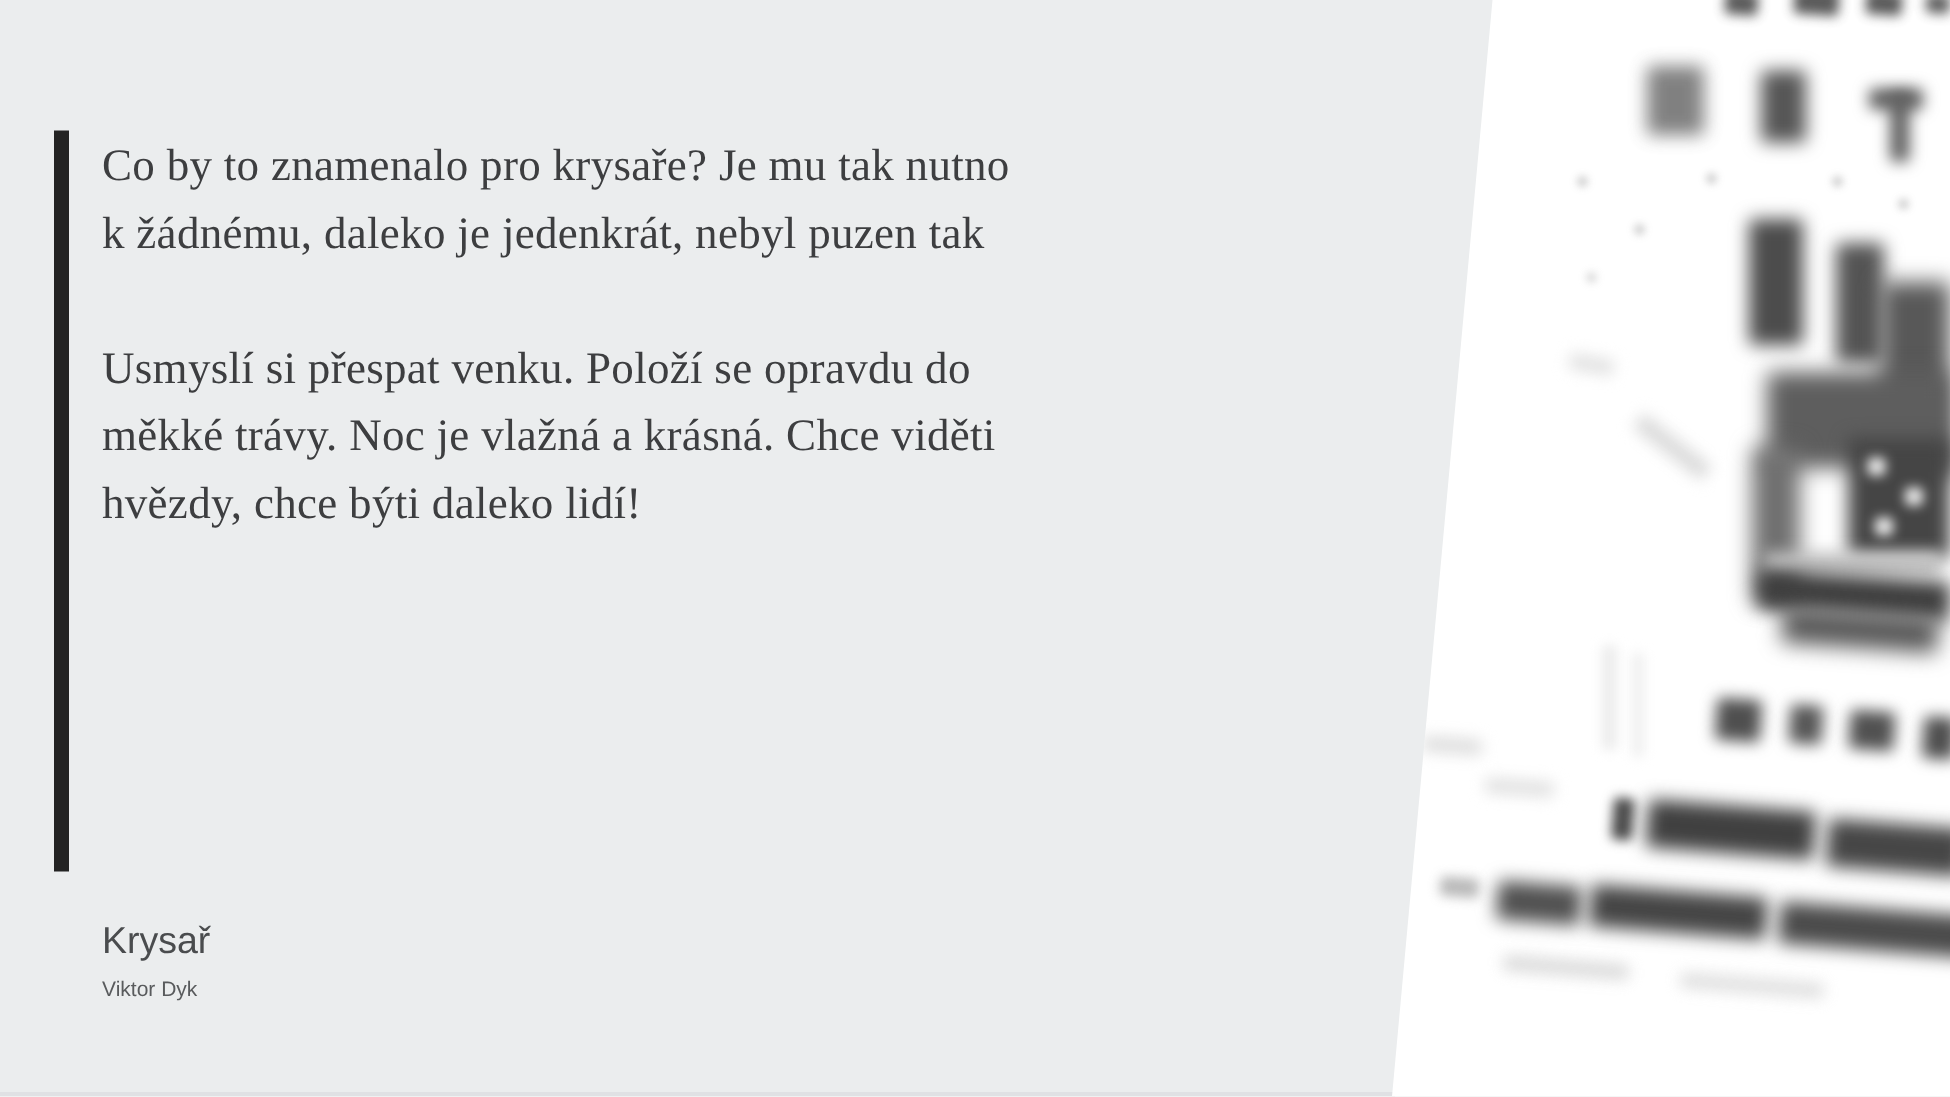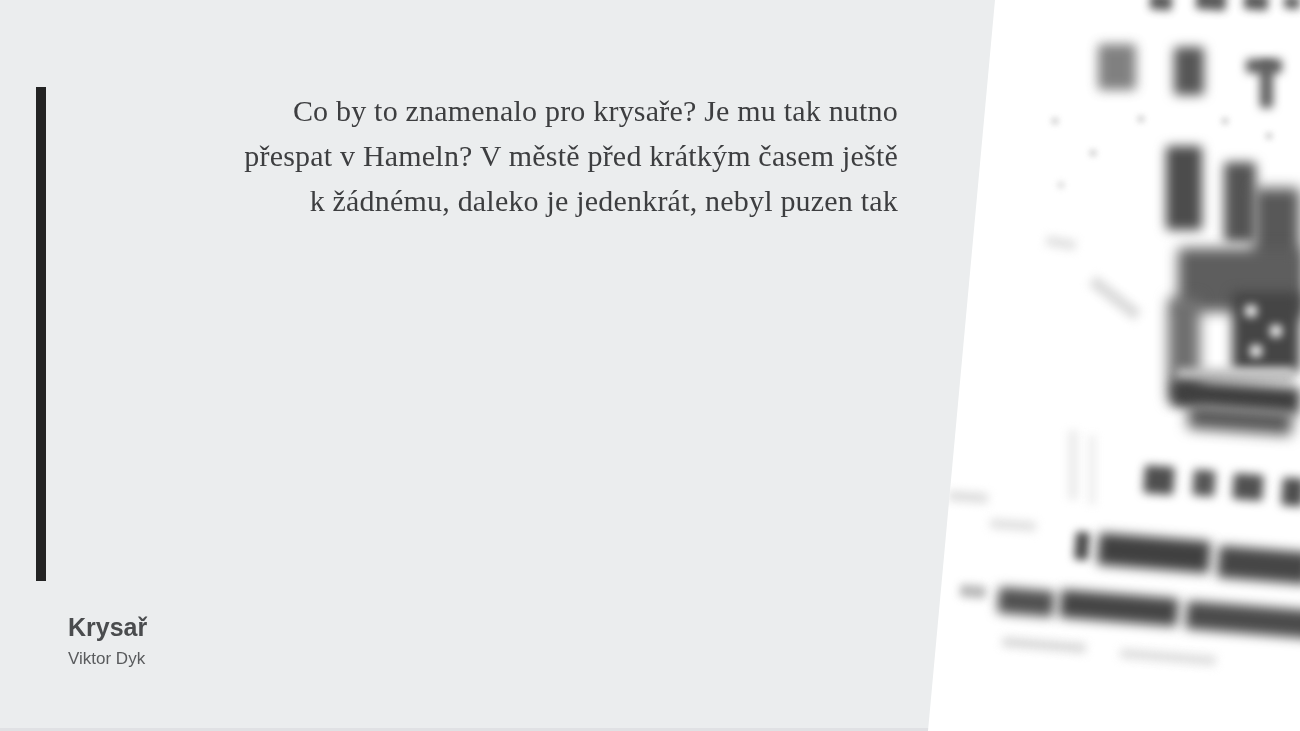--- a/index.html
+++ b/index.html
@@ -14,27 +14,27 @@
     position:absolute;left:36px;top:87px;width:10px;height:494px;
     background:#232323;
   }
   .quote-text{
     position:absolute;left:68px;top:88px;width:830px;
     font-family:"Liberation Serif","DejaVu Serif",serif;
     font-size:30px;line-height:45px;color:#3d3e40;
     letter-spacing:.2px;
   }
   .quote-text .para{margin:0 0 45px 0;}
-  .quote-text .line{white-space:nowrap;text-align:right;}
+  .quote-text .line{white-space:nowrap;}
   .attribution{position:absolute;left:68px;top:610px;}
   .attribution .title{
-    font-size:25px;line-height:34px;color:#4a4c4e;font-weight:700;
+    font-size:25px;line-height:34px;color:#4a4c4e;font-weight:400;
   }
   .attribution .author{
-    font-size:17px;line-height:24px;color:#595b5d;margin-top:3px;
+    font-size:14px;line-height:24px;color:#595b5d;margin-top:3px;
   }
   .bottom-edge{
     position:absolute;left:0;bottom:0;width:930px;height:3px;
     background:#e0e1e4;
   }
   
   .photo{
     position:absolute;inset:0;background:#ffffff;
     clip-path:polygon(995px 0, 1300px 0, 1300px 100%, 928px 100%);
   }
@@ -42,22 +42,26 @@
 </style>
 </head>
 <body>
 
 <div class="quote-panel">
   <div class="accent-bar"></div>
 
   <div class="quote-text">
     <div class="para">
       <div class="line">Co by to znamenalo pro krysaře? Je mu tak nutno</div>
-      <div class="line">přespat v Hameln? V městě před krátkým časem ještě</div>
       <div class="line">k žádnému, daleko je jedenkrát, nebyl puzen tak</div>
+    </div>
+    <div class="para">
+      <div class="line">Usmyslí si přespat venku. Položí se opravdu do</div>
+      <div class="line">měkké trávy. Noc je vlažná a krásná. Chce viděti</div>
+      <div class="line">hvězdy, chce býti daleko lidí!</div>
     </div>
   </div>
 
   <div class="attribution">
     <div class="title">Krysař</div>
     <div class="author">Viktor Dyk</div>
   </div>
 
   <div class="bottom-edge"></div>
 </div>

